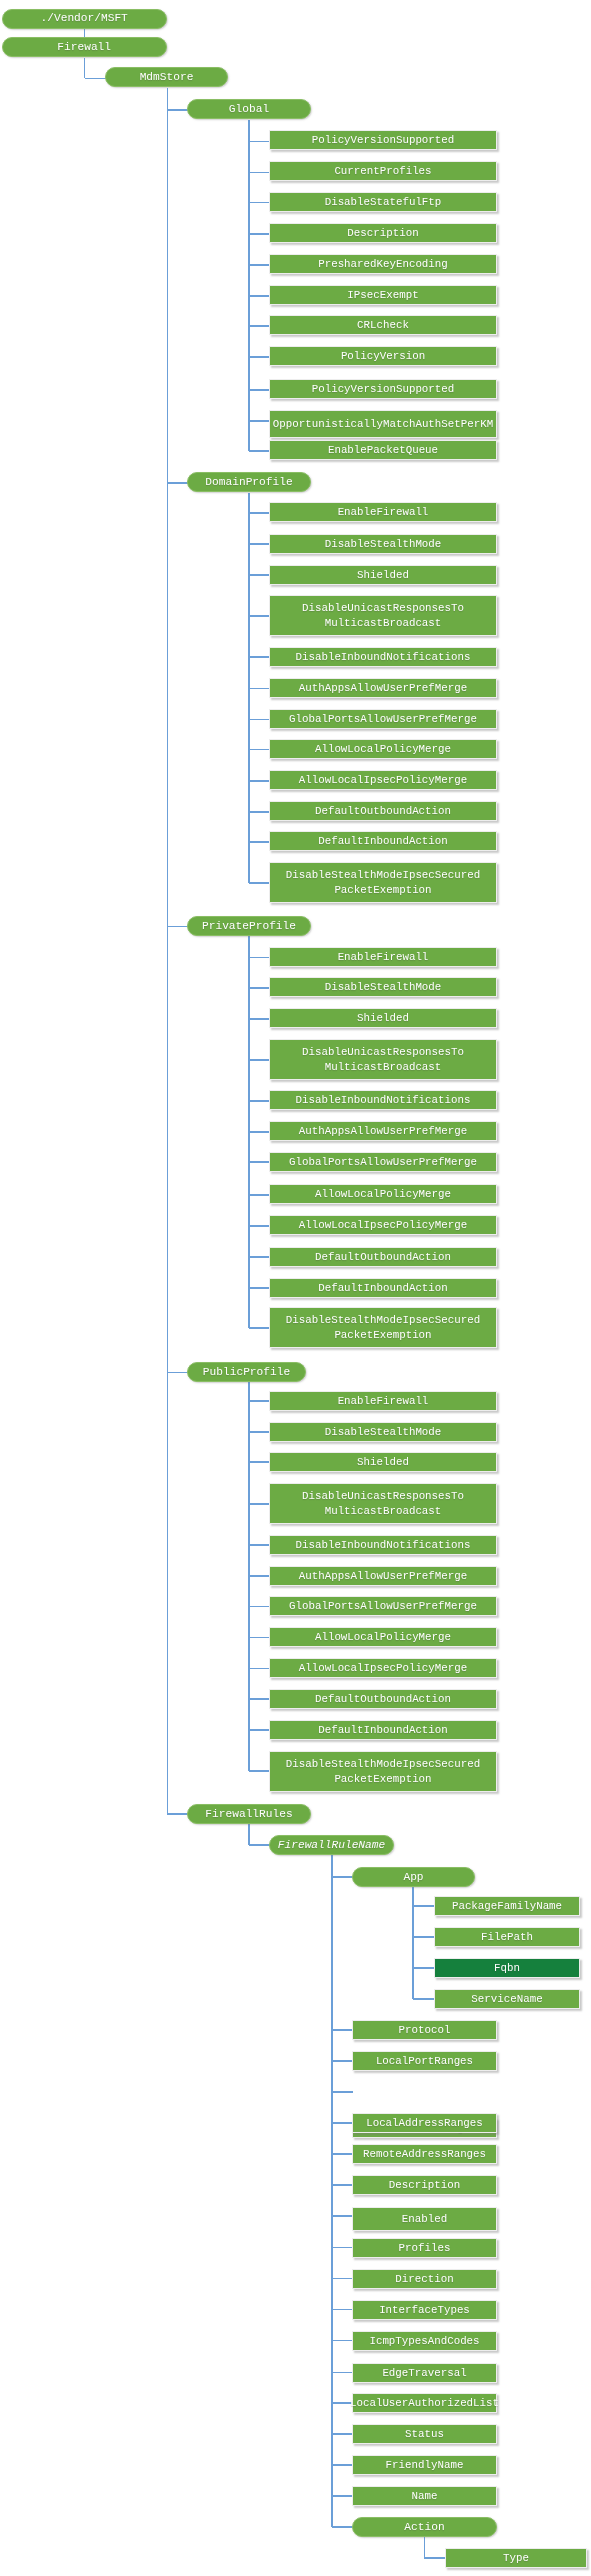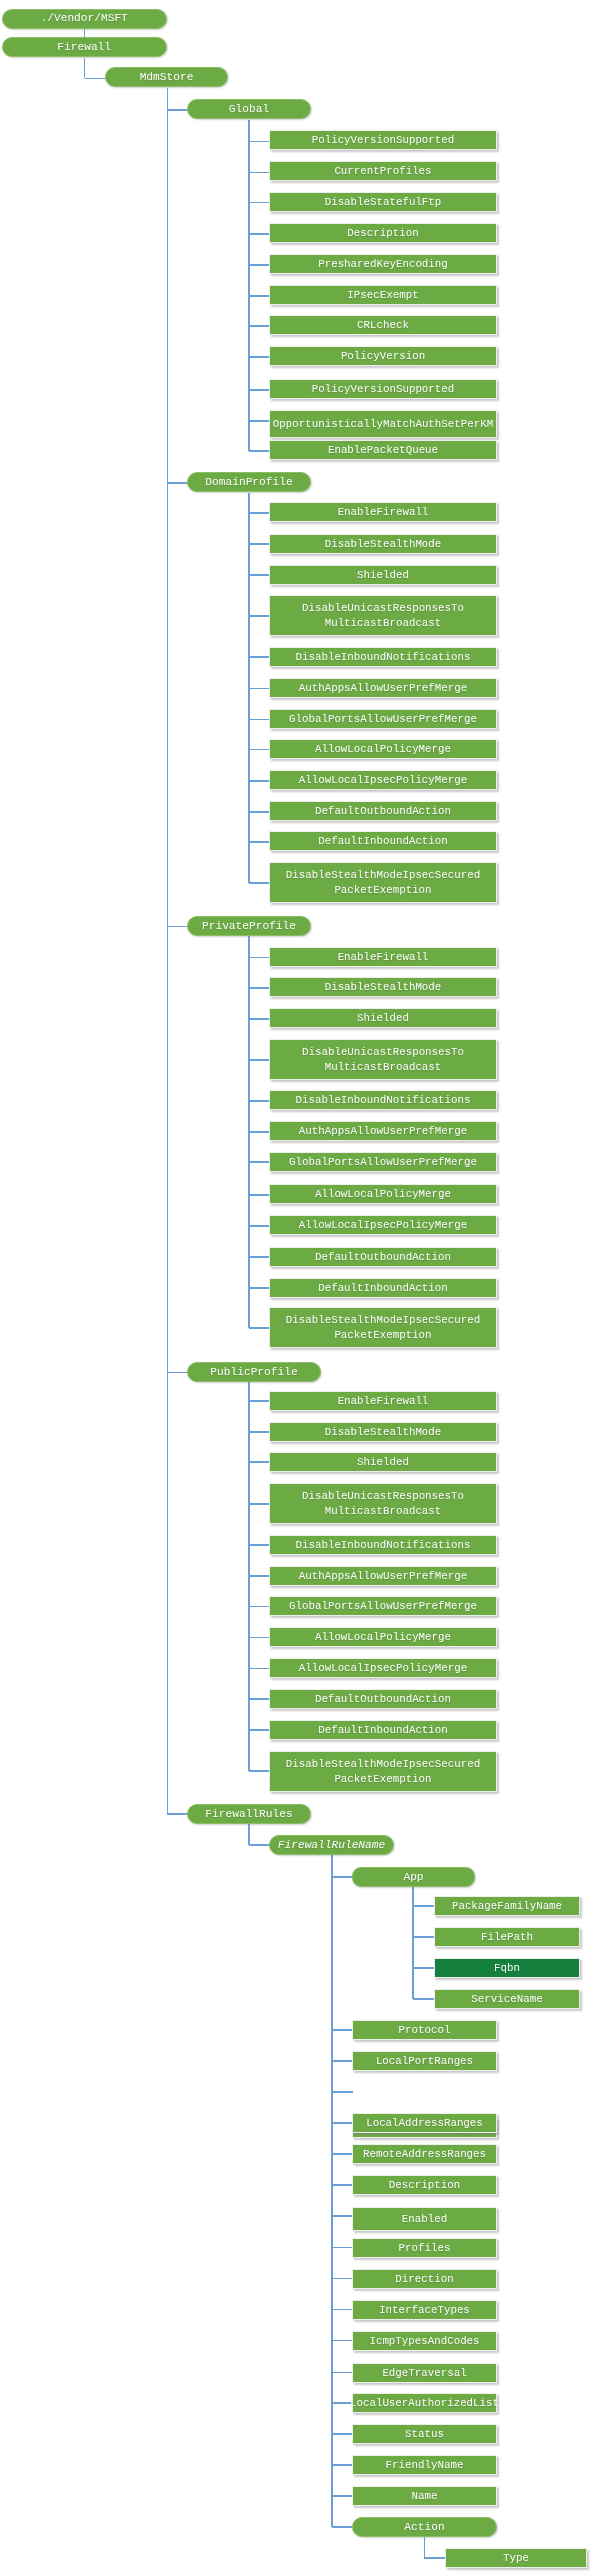--- a/index.html
+++ b/index.html
@@ -168,38 +168,38 @@
 MulticastBroadcast</div>
     <div class="node rect" style="left: 269px; top: 1090px; width: 228px; height: 20px; background: rgb(108, 171, 68); color: rgb(255, 255, 255);">DisableInboundNotifications</div>
     <div class="node rect" style="left: 269px; top: 1121px; width: 228px; height: 20px; background: rgb(108, 171, 68); color: rgb(255, 255, 255);">AuthAppsAllowUserPrefMerge</div>
     <div class="node rect" style="left: 269px; top: 1152px; width: 228px; height: 20px; background: rgb(108, 171, 68); color: rgb(255, 255, 255);">GlobalPortsAllowUserPrefMerge</div>
     <div class="node rect" style="left: 269px; top: 1184px; width: 228px; height: 20px; background: rgb(108, 171, 68); color: rgb(255, 255, 255);">AllowLocalPolicyMerge</div>
     <div class="node rect" style="left: 269px; top: 1215px; width: 228px; height: 20px; background: rgb(108, 171, 68); color: rgb(255, 255, 255);">AllowLocalIpsecPolicyMerge</div>
     <div class="node rect" style="left: 269px; top: 1247px; width: 228px; height: 20px; background: rgb(108, 171, 68); color: rgb(255, 255, 255);">DefaultOutboundAction</div>
     <div class="node rect" style="left: 269px; top: 1278px; width: 228px; height: 20px; background: rgb(108, 171, 68); color: rgb(255, 255, 255);">DefaultInboundAction</div>
     <div class="node rect" style="left: 269px; top: 1307px; width: 228px; height: 41px; background: rgb(108, 171, 68); color: rgb(255, 255, 255);">DisableStealthModeIpsecSecured
 PacketExemption</div>
-    <div class="node pill" style="left: 187px; top: 1362px; width: 134px; height: 20px; background: rgb(108, 171, 68); color: rgb(255, 255, 255);">PublicProfile</div>
+    <div class="node pill" style="left: 187px; top: 1362px; width: 119px; height: 20px; background: rgb(108, 171, 68); color: rgb(255, 255, 255);">PublicProfile</div>
     <div class="node rect" style="left: 269px; top: 1391px; width: 228px; height: 20px; background: rgb(108, 171, 68); color: rgb(255, 255, 255);">EnableFirewall</div>
     <div class="node rect" style="left: 269px; top: 1422px; width: 228px; height: 20px; background: rgb(108, 171, 68); color: rgb(255, 255, 255);">DisableStealthMode</div>
     <div class="node rect" style="left: 269px; top: 1452px; width: 228px; height: 20px; background: rgb(108, 171, 68); color: rgb(255, 255, 255);">Shielded</div>
     <div class="node rect" style="left: 269px; top: 1483px; width: 228px; height: 41px; background: rgb(108, 171, 68); color: rgb(255, 255, 255);">DisableUnicastResponsesTo
 MulticastBroadcast</div>
     <div class="node rect" style="left: 269px; top: 1535px; width: 228px; height: 20px; background: rgb(108, 171, 68); color: rgb(255, 255, 255);">DisableInboundNotifications</div>
     <div class="node rect" style="left: 269px; top: 1566px; width: 228px; height: 20px; background: rgb(108, 171, 68); color: rgb(255, 255, 255);">AuthAppsAllowUserPrefMerge</div>
     <div class="node rect" style="left: 269px; top: 1596px; width: 228px; height: 20px; background: rgb(108, 171, 68); color: rgb(255, 255, 255);">GlobalPortsAllowUserPrefMerge</div>
     <div class="node rect" style="left: 269px; top: 1627px; width: 228px; height: 20px; background: rgb(108, 171, 68); color: rgb(255, 255, 255);">AllowLocalPolicyMerge</div>
     <div class="node rect" style="left: 269px; top: 1658px; width: 228px; height: 20px; background: rgb(108, 171, 68); color: rgb(255, 255, 255);">AllowLocalIpsecPolicyMerge</div>
     <div class="node rect" style="left: 269px; top: 1689px; width: 228px; height: 20px; background: rgb(108, 171, 68); color: rgb(255, 255, 255);">DefaultOutboundAction</div>
     <div class="node rect" style="left: 269px; top: 1720px; width: 228px; height: 20px; background: rgb(108, 171, 68); color: rgb(255, 255, 255);">DefaultInboundAction</div>
     <div class="node rect" style="left: 269px; top: 1751px; width: 228px; height: 41px; background: rgb(108, 171, 68); color: rgb(255, 255, 255);">DisableStealthModeIpsecSecured
 PacketExemption</div>
     <div class="node pill" style="left: 187px; top: 1804px; width: 124px; height: 20px; background: rgb(108, 171, 68); color: rgb(255, 255, 255);">FirewallRules</div>
     <div class="node pill italic" style="left: 269px; top: 1835px; width: 125px; height: 20px; background: rgb(108, 171, 68); color: rgb(255, 255, 255);">FirewallRuleName</div>
-    <div class="node pill" style="left: 352px; top: 1867px; width: 123px; height: 20px; background: rgb(108, 171, 68); color: rgb(255, 255, 255); border-radius: 9px;">App</div>
+    <div class="node pill" style="left: 352px; top: 1867px; width: 123px; height: 20px; background: rgb(108, 171, 68); color: rgb(255, 255, 255);">App</div>
     <div class="node rect" style="left: 434px; top: 1896px; width: 146px; height: 20px; background: rgb(108, 171, 68); color: rgb(255, 255, 255);">PackageFamilyName</div>
     <div class="node rect" style="left: 434px; top: 1927px; width: 146px; height: 20px; background: rgb(108, 171, 68); color: rgb(255, 255, 255);">FilePath</div>
     <div class="node rect" style="left: 434px; top: 1958px; width: 146px; height: 20px; background: #15803d; color: rgb(255, 255, 255);">Fqbn</div>
     <div class="node rect" style="left: 434px; top: 1989px; width: 146px; height: 20px; background: rgb(108, 171, 68); color: rgb(255, 255, 255);">ServiceName</div>
     <div class="node rect" style="left: 352px; top: 2020px; width: 145px; height: 20px; background: rgb(108, 171, 68); color: rgb(255, 255, 255);">Protocol</div>
     <div class="node rect" style="left: 352px; top: 2051px; width: 145px; height: 20px; background: rgb(108, 171, 68); color: rgb(255, 255, 255);">LocalPortRanges</div>
     <div class="node rect" style="left: 352px; top: 2082px; width: 145px; height: 20px; background: rgb(108, 171, 68); color: rgb(255, 255, 255); margin-top: 36px;">RemotePortRanges</div>
     <div class="node rect" style="left: 352px; top: 2113px; width: 145px; height: 20px; background: rgb(108, 171, 68); color: rgb(255, 255, 255);">LocalAddressRanges</div>
     <div class="node rect" style="left: 352px; top: 2144px; width: 145px; height: 20px; background: rgb(108, 171, 68); color: rgb(255, 255, 255);">RemoteAddressRanges</div>
     <div class="node rect" style="left: 352px; top: 2175px; width: 145px; height: 20px; background: rgb(108, 171, 68); color: rgb(255, 255, 255);">Description</div>

